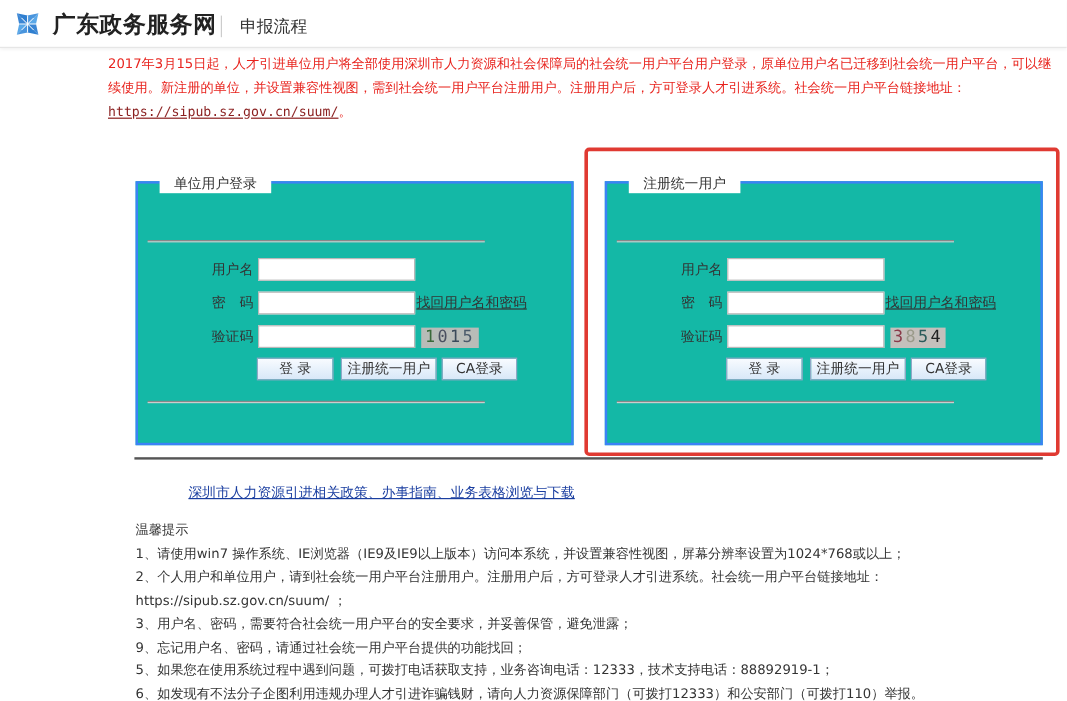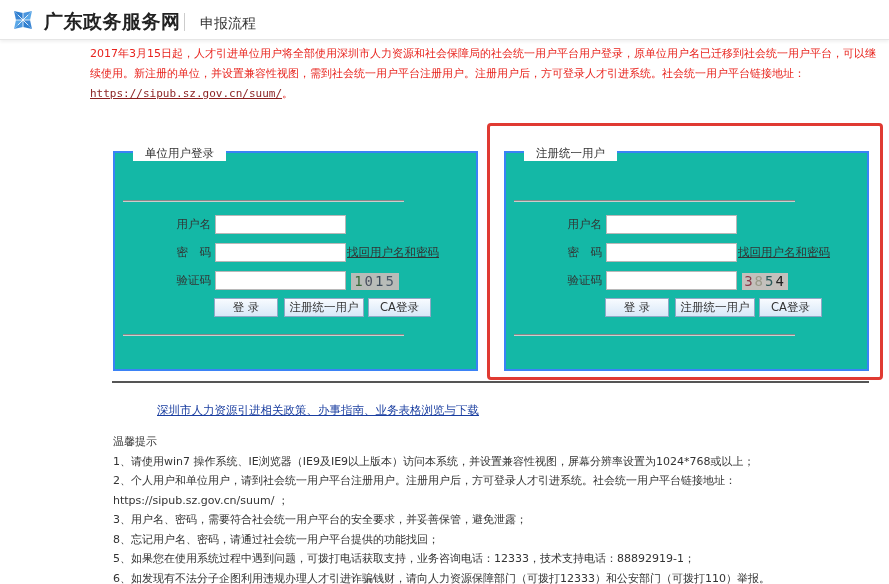--- a/index.html
+++ b/index.html
@@ -116,16 +116,16 @@
 
 <div class="divider"></div>
 
 <a class="resource-link">深圳市人力资源引进相关政策、办事指南、业务表格浏览与下载</a>
 
 <div class="tips">
   <div>温馨提示</div>
   <div>1、请使用win7 操作系统、IE浏览器（IE9及IE9以上版本）访问本系统，并设置兼容性视图，屏幕分辨率设置为1024*768或以上；</div>
   <div>2、个人用户和单位用户，请到社会统一用户平台注册用户。注册用户后，方可登录人才引进系统。社会统一用户平台链接地址：https://sipub.sz.gov.cn/suum/ ；</div>
   <div>3、用户名、密码，需要符合社会统一用户平台的安全要求，并妥善保管，避免泄露；</div>
-  <div>8、忘记用户名、密码，请通过社会统一用户平台提供的功能找回；</div>
+  <div>9、忘记用户名、密码，请通过社会统一用户平台提供的功能找回；</div>
   <div>5、如果您在使用系统过程中遇到问题，可拨打电话获取支持，业务咨询电话：12333，技术支持电话：88892919-1；</div>
   <div>6、如发现有不法分子企图利用违规办理人才引进诈骗钱财，请向人力资源保障部门（可拨打12333）和公安部门（可拨打110）举报。</div>
 </div>
 
 </body></html>

